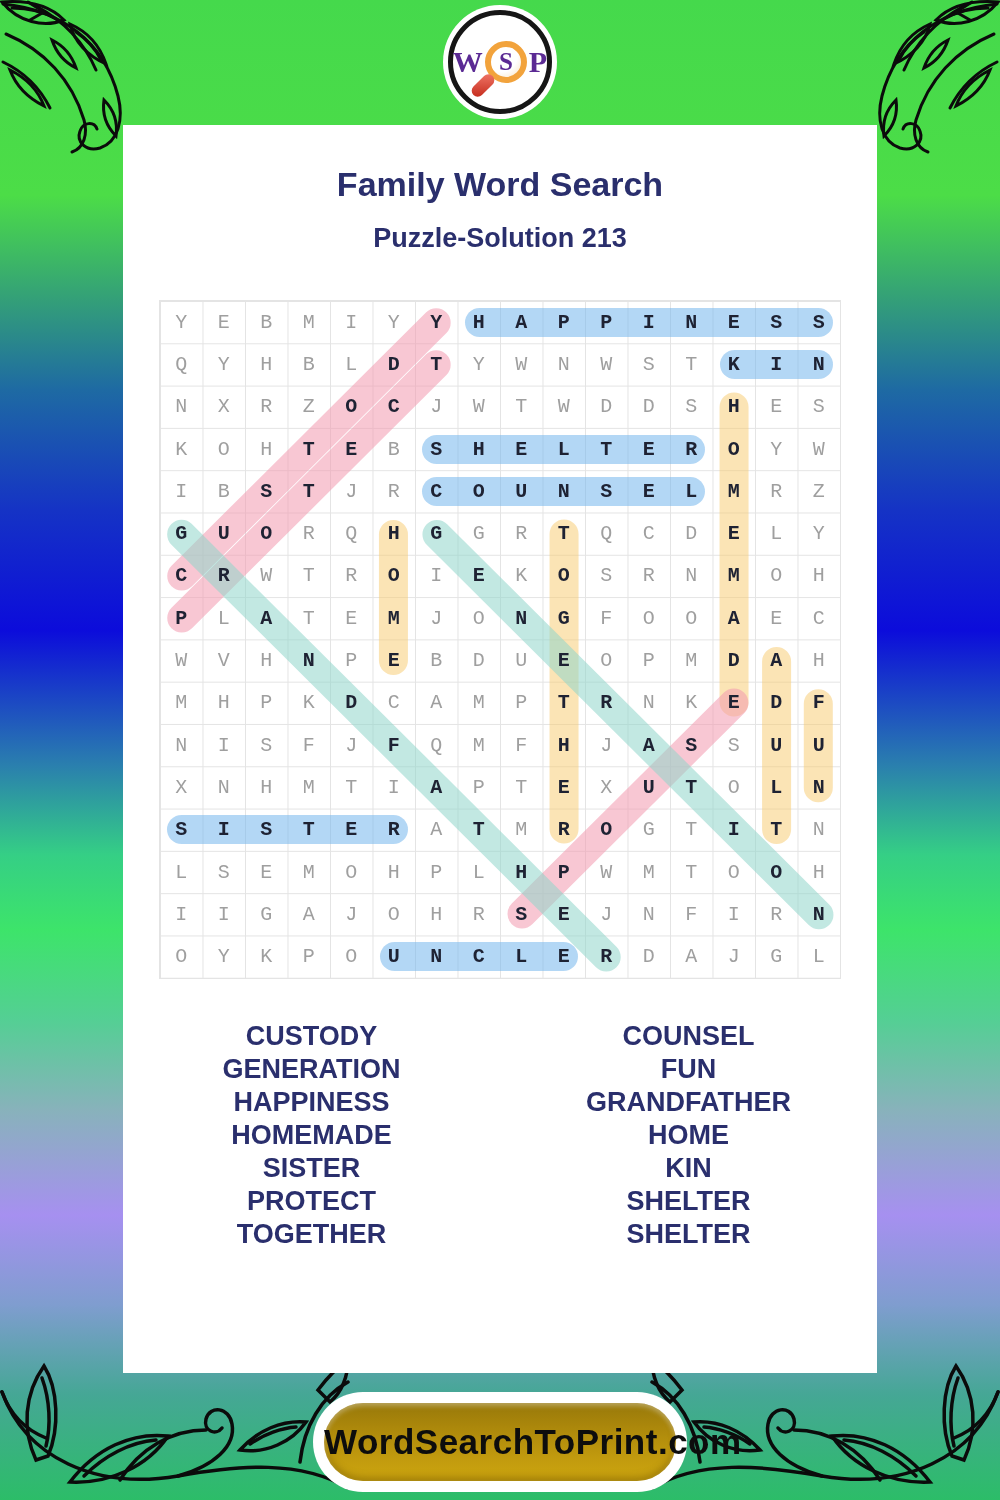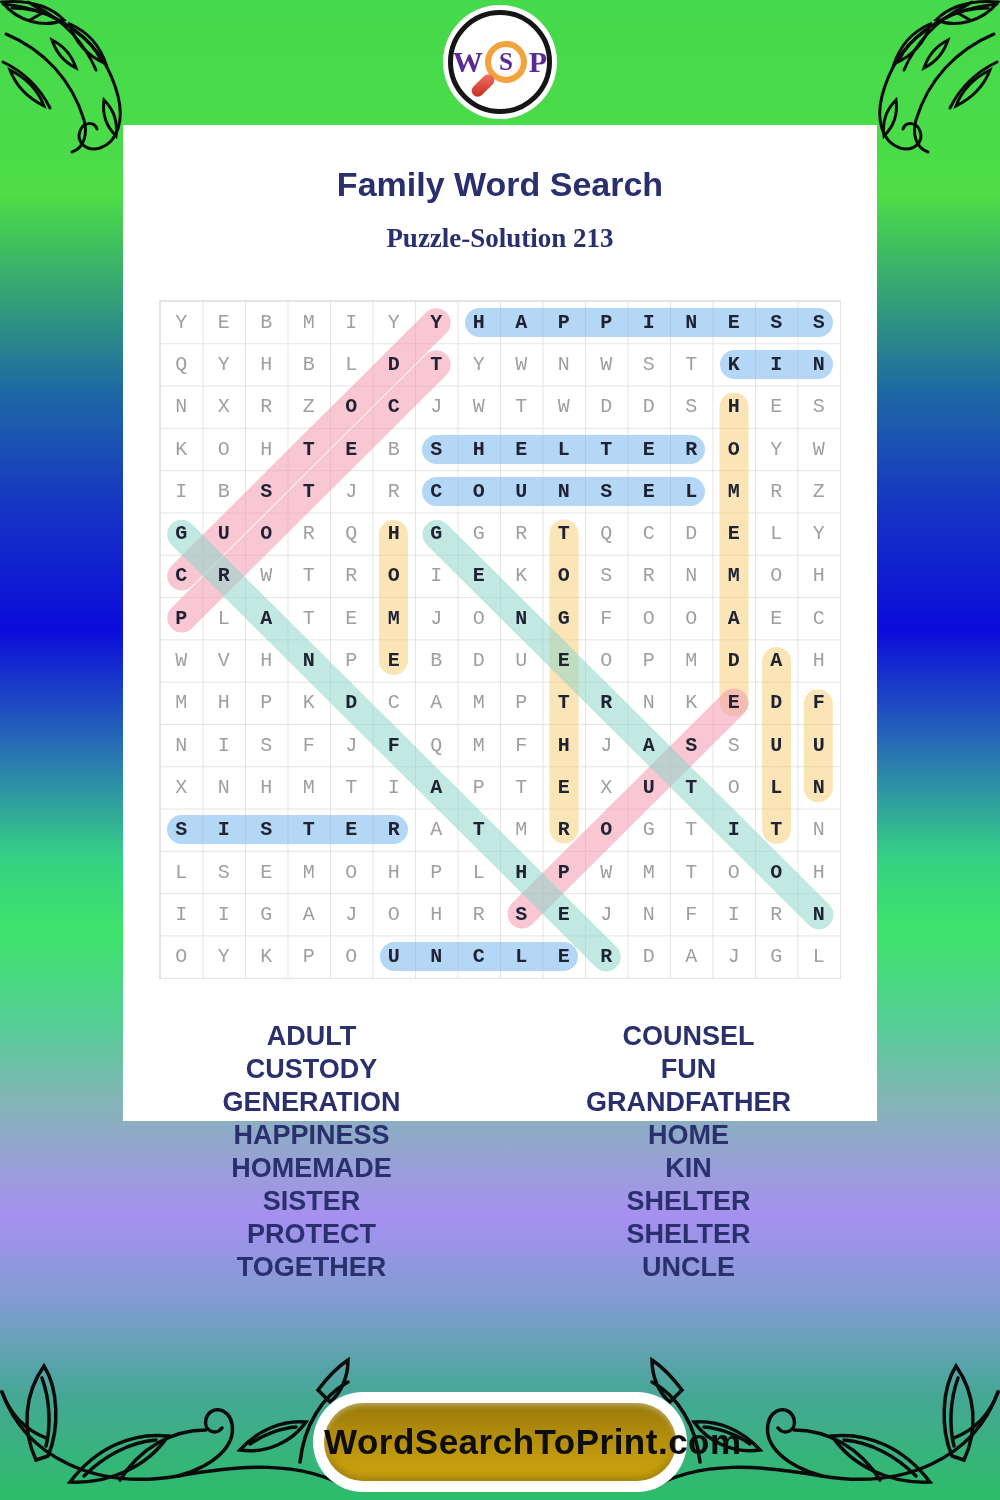--- a/index.html
+++ b/index.html
@@ -10,26 +10,26 @@
       #45d94c 0%, #4cdd47 13%, #1e6aa3 26%, #1533c5 34%, #0c0cdb 42%,
       #2a7fae 51%, #35cf85 57%, #3de46a 62%, #54cf94 68%, #88b2bb 74%,
       #a690f0 81%, #7f9dcf 87%, #45a795 93%, #2cbd68 100%);
   }
   .orn{position:absolute;}
   .orn.tl{left:0;top:0;}
   .orn.tr{right:0;top:0;transform:scaleX(-1);}
   .orn.bl{left:0;top:1330px;}
   .orn.br{right:0;top:1330px;transform:scaleX(-1);}
 
-  .card{position:absolute;left:123px;top:125px;width:754px;height:996px;background:#ffffff;}
+  .card{position:absolute;left:123px;top:125px;width:754px;height:1248px;background:#ffffff;}
 
   .title{position:absolute;top:40px;left:0;width:100%;text-align:center;
     font-size:34px;font-weight:bold;color:var(--navy,#2a2f6d);}
   .subtitle{position:absolute;top:98px;left:0;width:100%;text-align:center;
-    font-size:27px;font-weight:bold;color:var(--navy,#2a2f6d);font-family:Liberation Serif, serif;}
+    font-size:27px;font-weight:bold;color:var(--navy,#2a2f6d);}
 
   .gridwrap{position:absolute;left:36px;top:175px;width:680px;height:677px;border:1px solid #e4e4e4;}
   .gridlines{position:absolute;inset:0;
     background-image:linear-gradient(#e4e4e4 1px,transparent 1px),
                      linear-gradient(90deg,#e4e4e4 1px,transparent 1px);
     background-size:42.5px 42.3px;}
   .caps{position:absolute;inset:0;}
   .cap{position:absolute;height:29px;border-radius:15px;}
   .letters{position:absolute;inset:0;display:grid;
     grid-template-columns:repeat(16,42.5px);grid-auto-rows:42.3px;
@@ -400,38 +400,36 @@
           <span class="lt">D</span>
           <span class="lt">A</span>
           <span class="lt">J</span>
           <span class="lt">G</span>
           <span class="lt">L</span>
         </div>
     </div>
 
     <div class="words">
       <div class="wcol">
-          <div class="word">ADULT</div>
           <div class="word">CUSTODY</div>
           <div class="word">GENERATION</div>
           <div class="word">HAPPINESS</div>
           <div class="word">HOMEMADE</div>
           <div class="word">SISTER</div>
           <div class="word">PROTECT</div>
           <div class="word">TOGETHER</div>
         </div>
       <div class="wcol">
           <div class="word">COUNSEL</div>
           <div class="word">FUN</div>
           <div class="word">GRANDFATHER</div>
           <div class="word">HOME</div>
           <div class="word">KIN</div>
           <div class="word">SHELTER</div>
           <div class="word">SHELTER</div>
-          <div class="word">UNCLE</div>
         </div>
     </div>
   </div>
 
   <div class="logo">
     <div class="logo-ring"></div>
     <div class="logo-inner">
       <span class="logo-w">W</span>
       <span class="lens">
         <span class="lens-s">S</span>

